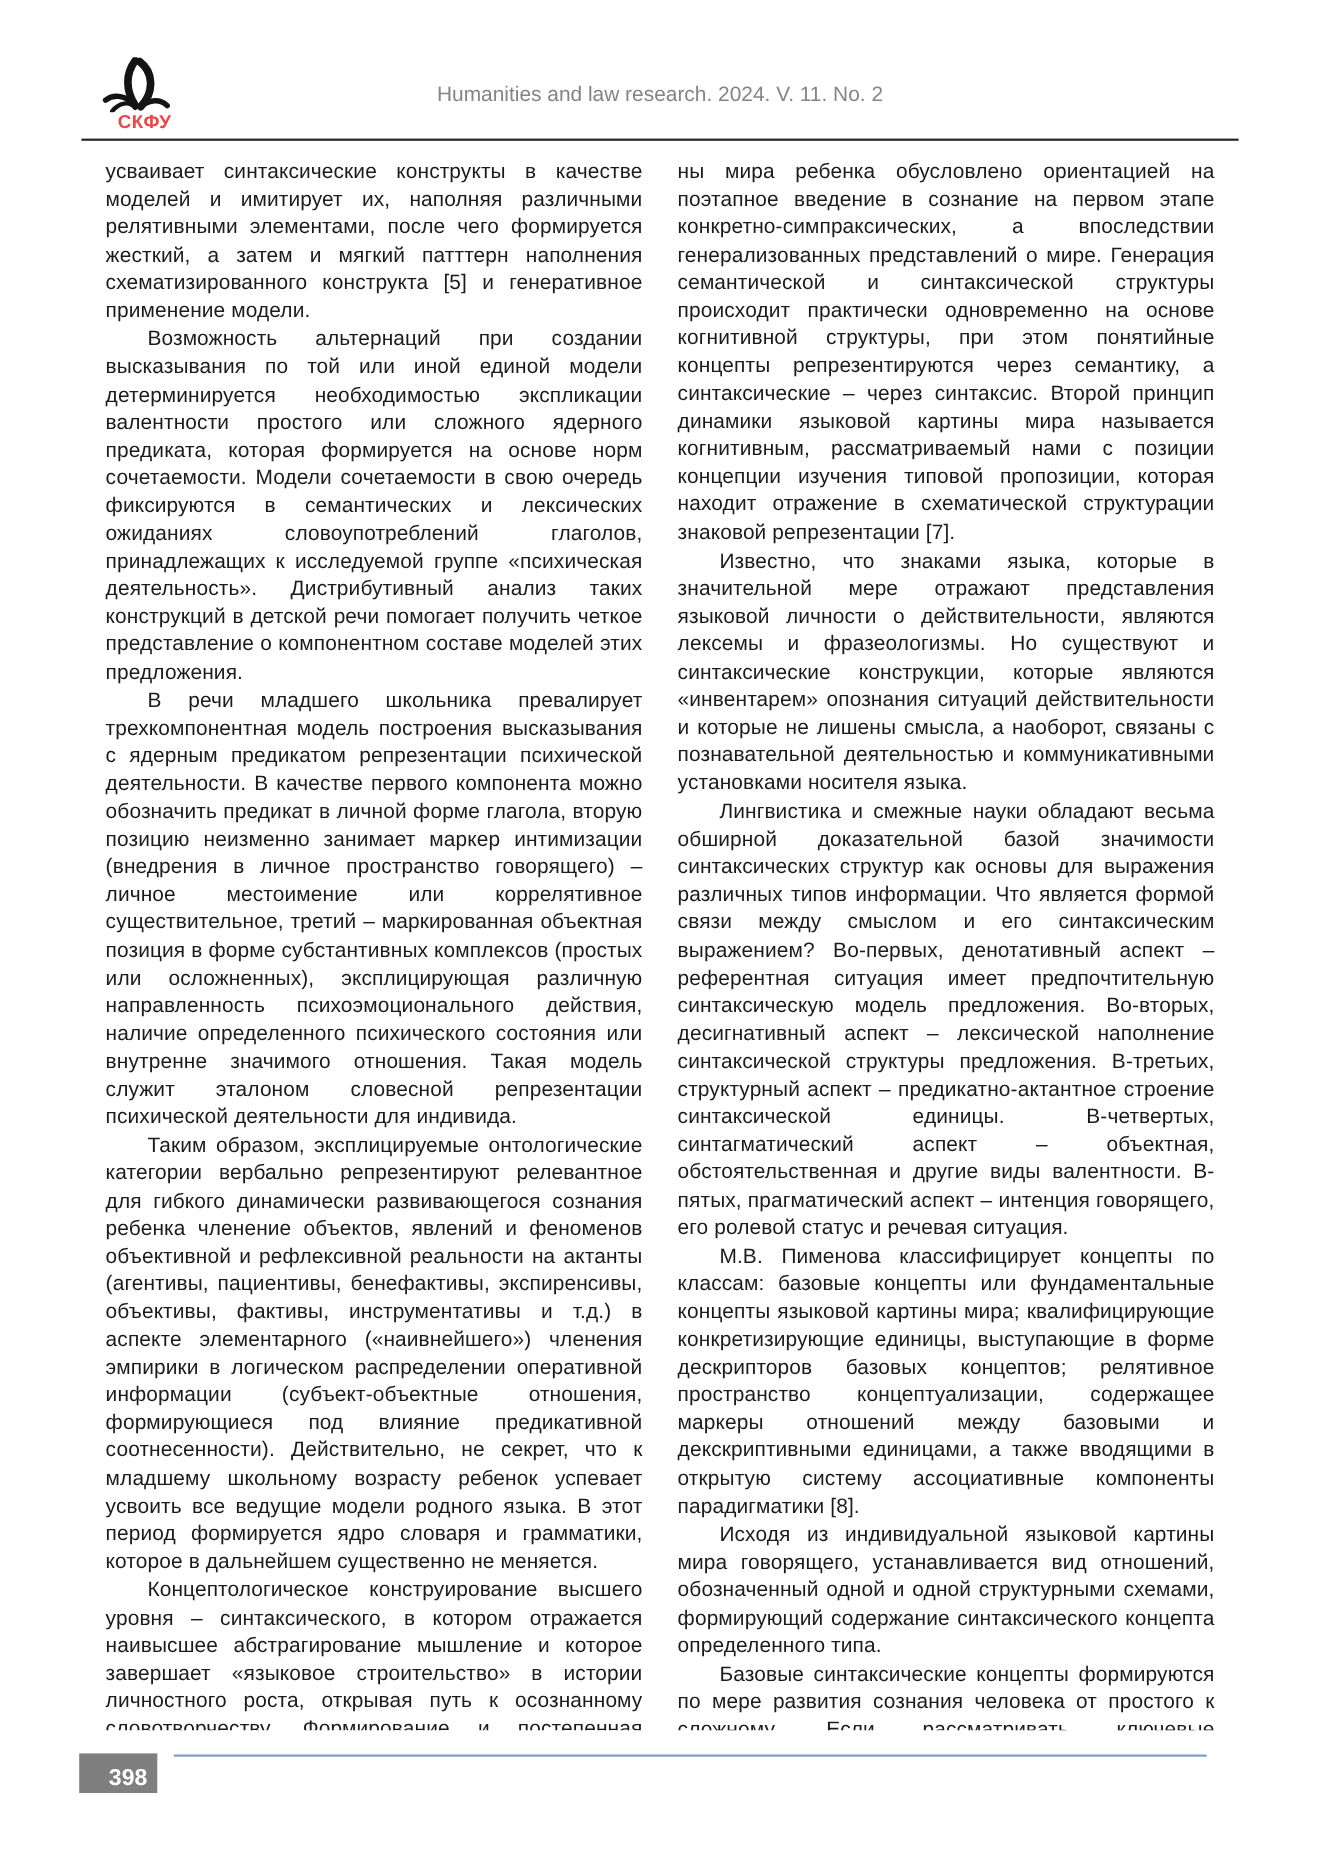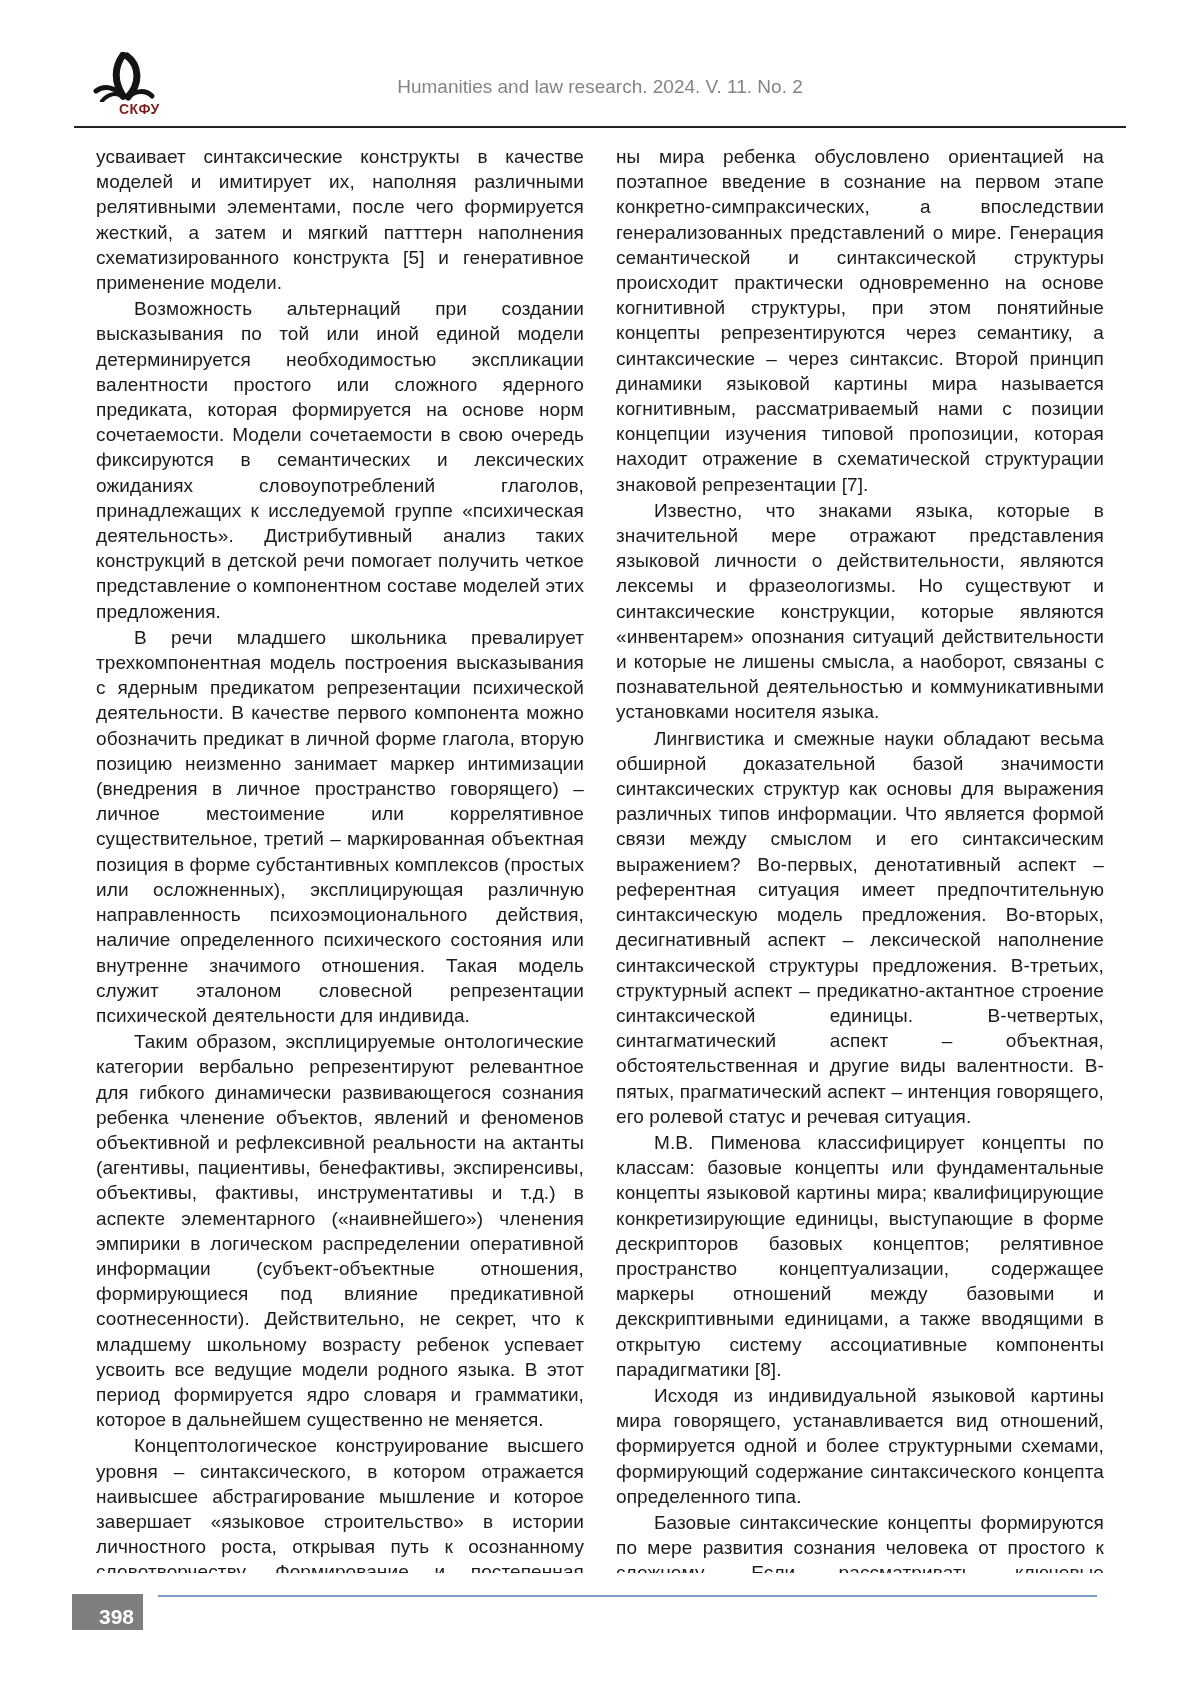--- a/index.html
+++ b/index.html
@@ -5,22 +5,22 @@
   html,body { margin:0; padding:0; background:#ffffff; }
   .page {
     position:relative; width:1200px; height:1697px; background:#ffffff;
     font-family:"Liberation Sans", "DejaVu Sans", sans-serif;
     color:#1b1b1b; overflow:hidden;
   }
   
   .logo { position:absolute; left:90px; top:52px; width:84px; height:76px; }
   .logo svg { display:block; }
   .logo-label {
-    position:absolute; left:29px; top:49px;
-    font-size:14px; font-weight:bold; color:#7f1d1d; letter-spacing:.5px;
+    position:absolute; left:17px; top:49px;
+    font-size:17px; font-weight:bold; color:#ef4444; letter-spacing:.5px;
   }
   .journal-title {
     position:absolute; top:76px; left:0; width:100%;
     text-align:center; font-size:19px; color:#848484;
   }
   .header-rule {
     position:absolute; top:126px; left:74px; width:1052px; height:2px;
     background:#262626;
   }
   
@@ -72,21 +72,21 @@
       <p>Возможность альтернаций при создании высказывания по той или иной единой модели детерминируется необходимостью экспликации валентности простого или сложного ядерного предиката, которая формируется на основе норм сочетаемости. Модели сочетаемости в свою очередь фиксируются в семантических и лексических ожиданиях словоупотреблений глаголов, принадлежащих к исследуемой группе «психическая деятельность». Дистрибутивный анализ таких конструкций в детской речи помогает получить четкое представление о компонентном составе моделей этих предложения.</p>
       <p>В речи младшего школьника превалирует трехкомпонентная модель построения высказывания с ядерным предикатом репрезентации психической деятельности. В качестве первого компонента можно обозначить предикат в личной форме глагола, вторую позицию неизменно занимает маркер интимизации (внедрения в личное пространство говорящего) – личное местоимение или коррелятивное существительное, третий – маркированная объектная позиция в форме субстантивных комплексов (простых или осложненных), эксплицирующая различную направленность психоэмоционального действия, наличие определенного психического состояния или внутренне значимого отношения. Такая модель служит эталоном словесной репрезентации психической деятельности для индивида.</p>
       <p>Таким образом, эксплицируемые онтологические категории вербально репрезентируют релевантное для гибкого динамически развивающегося сознания ребенка членение объектов, явлений и феноменов объективной и рефлексивной реальности на актанты (агентивы, пациентивы, бенефактивы, экспиренсивы, объективы, фактивы, инструментативы и т.д.) в аспекте элементарного («наивнейшего») членения эмпирики в логическом распределении оперативной информации (субъект-объектные отношения, формирующиеся под влияние предикативной соотнесенности). Действительно, не секрет, что к младшему школьному возрасту ребенок успевает усвоить все ведущие модели родного языка. В этот период формируется ядро словаря и грамматики, которое в дальнейшем существенно не меняется.</p>
       <p>Концептологическое конструирование высшего уровня – синтаксического, в котором отражается наивысшее абстрагирование мышление и которое завершает «языковое строительство» в истории личностного роста, открывая путь к осознанному словотворчеству. Формирование и постепенная модификация индивидуальной концептосферы как основы языковой карти-</p>
     </div>
     <div class="col">
       <p class="cont">ны мира ребенка обусловлено ориентацией на поэтапное введение в сознание на первом этапе конкретно-симпраксических, а впоследствии генерализованных представлений о мире. Генерация семантической и синтаксической структуры происходит практически одновременно на основе когнитивной структуры, при этом понятийные концепты репрезентируются через семантику, а синтаксические – через синтаксис. Второй принцип динамики языковой картины мира называется когнитивным, рассматриваемый нами с позиции концепции изучения типовой пропозиции, которая находит отражение в схематической структурации знаковой репрезентации [7].</p>
       <p>Известно, что знаками языка, которые в значительной мере отражают представления языковой личности о действительности, являются лексемы и фразеологизмы. Но существуют и синтаксические конструкции, которые являются «инвентарем» опознания ситуаций действительности и которые не лишены смысла, а наоборот, связаны с познавательной деятельностью и коммуникативными установками носителя языка.</p>
       <p>Лингвистика и смежные науки обладают весьма обширной доказательной базой значимости синтаксических структур как основы для выражения различных типов информации. Что является формой связи между смыслом и его синтаксическим выражением? Во-первых, денотативный аспект – референтная ситуация имеет предпочтительную синтаксическую модель предложения. Во-вторых, десигнативный аспект – лексической наполнение синтаксической структуры предложения. В-третьих, структурный аспект – предикатно-актантное строение синтаксической единицы. В-четвертых, синтагматический аспект – объектная, обстоятельственная и другие виды валентности. В-пятых, прагматический аспект – интенция говорящего, его ролевой статус и речевая ситуация.</p>
       <p>М.В. Пименова классифицирует концепты по классам: базовые концепты или фундаментальные концепты языковой картины мира; квалифицирующие конкретизирующие единицы, выступающие в форме дескрипторов базовых концептов; релятивное пространство концептуализации, содержащее маркеры отношений между базовыми и декскриптивными единицами, а также вводящими в открытую систему ассоциативные компоненты парадигматики [8].</p>
-      <p>Исходя из индивидуальной языковой картины мира говорящего, устанавливается вид отношений, формируется одной и более структурными схемами, формирующий содержание синтаксического концепта определенного типа.</p>
+      <p>Исходя из индивидуальной языковой картины мира говорящего, устанавливается вид отношений, обозначенный одной и одной структурными схемами, формирующий содержание синтаксического концепта определенного типа.</p>
       <p>Базовые синтаксические концепты формируются по мере развития сознания человека от простого к сложному. Если рассматривать ключевые синтаксические концепты на основе критерия элементарной ролевой структуры, то в рассматриваемой нами области языковой картины мира ребенка наиболее частотными и эффективно ге-</p>
     </div>
   </div>
 
   <div class="page-number-box">
     <span>398</span>
   </div>
   <div class="footer-line"></div>
 
 </div>

